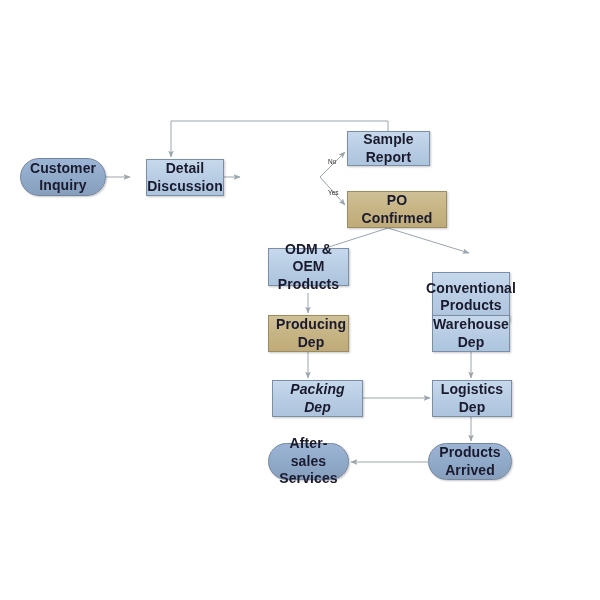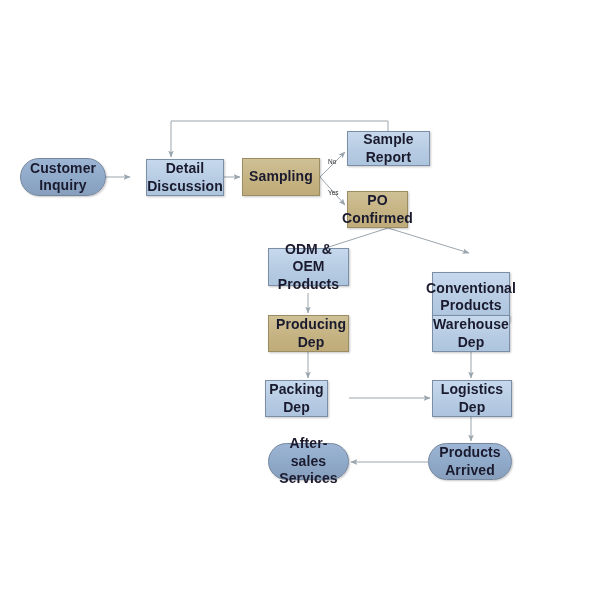--- a/index.html
+++ b/index.html
@@ -94,29 +94,26 @@
   </svg>
 
   <div class="node term-blue" style="left:20px;  top:158px; width:86px; height:38px;">
     <span class="node-label">Customer Inquiry</span>
   </div>
 
   <div class="node proc-blue" style="left:146px; top:159px; width:78px; height:37px;">
     <span class="node-label">Detail Discussion</span>
   </div>
 
-  <div class="node proc-tan" style="left:242px; top:158px; width:78px; height:38px;">
-    <span class="node-label">Sampling</span>
-  </div>
 
   <div class="node proc-blue" style="left:347px; top:131px; width:83px; height:35px;">
     <span class="node-label">Sample Report</span>
   </div>
 
-  <div class="node proc-tan" style="left:347px; top:191px; width:61px; height:37px;">
+  <div class="node proc-tan" style="left:347px; top:191px; width:100px; height:37px;">
     <span class="node-label">PO Confirmed</span>
   </div>
 
   <div class="node proc-blue" style="left:268px; top:248px; width:81px; height:38px;">
     <span class="node-label">ODM &amp; OEM
 Products</span>
   </div>
 
   <div class="node proc-blue" style="left:432px; top:272px; width:78px; height:50px;">
     <span class="node-label">Conventional
@@ -124,21 +121,21 @@
   </div>
 
   <div class="node proc-tan" style="left:268px; top:315px; width:81px; height:37px;padding-left:8px;">
     <span class="node-label">Producing Dep</span>
   </div>
 
   <div class="node proc-blue" style="left:432px; top:315px; width:78px; height:37px;">
     <span class="node-label">Warehouse Dep</span>
   </div>
 
-  <div class="node proc-blue" style="left:265px; top:380px; width:63px; height:37px;">
+  <div class="node proc-blue" style="left:272px; top:380px; width:91px; height:37px;font-style:italic;">
     <span class="node-label">Packing Dep</span>
   </div>
 
   <div class="node proc-blue" style="left:432px; top:380px; width:80px; height:37px;">
     <span class="node-label">Logistics Dep</span>
   </div>
 
   <div class="node term-blue" style="left:268px; top:443px; width:81px; height:37px;">
     <span class="node-label">After-sales
 Services</span>

